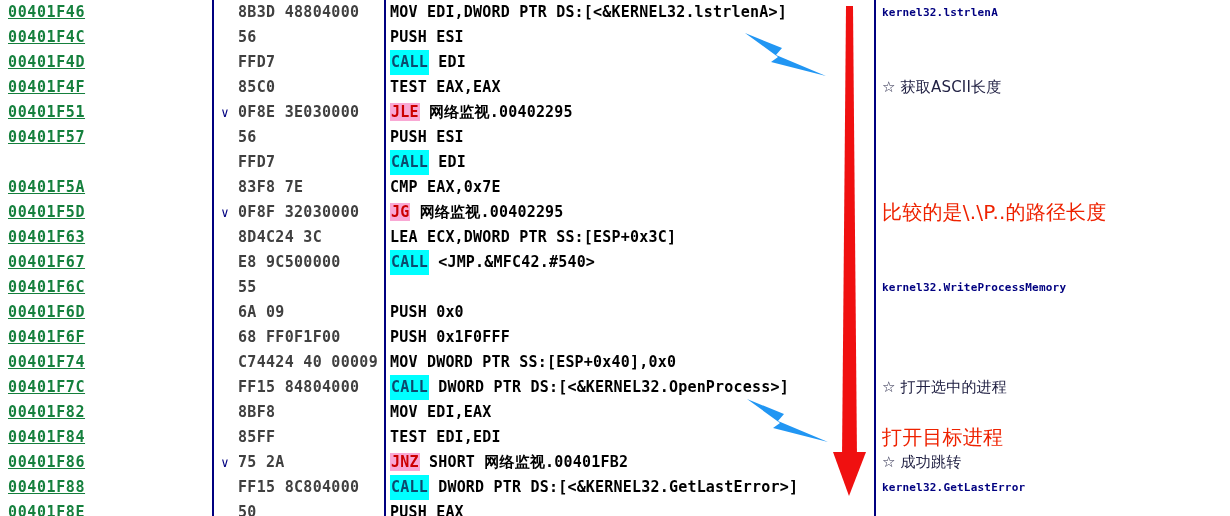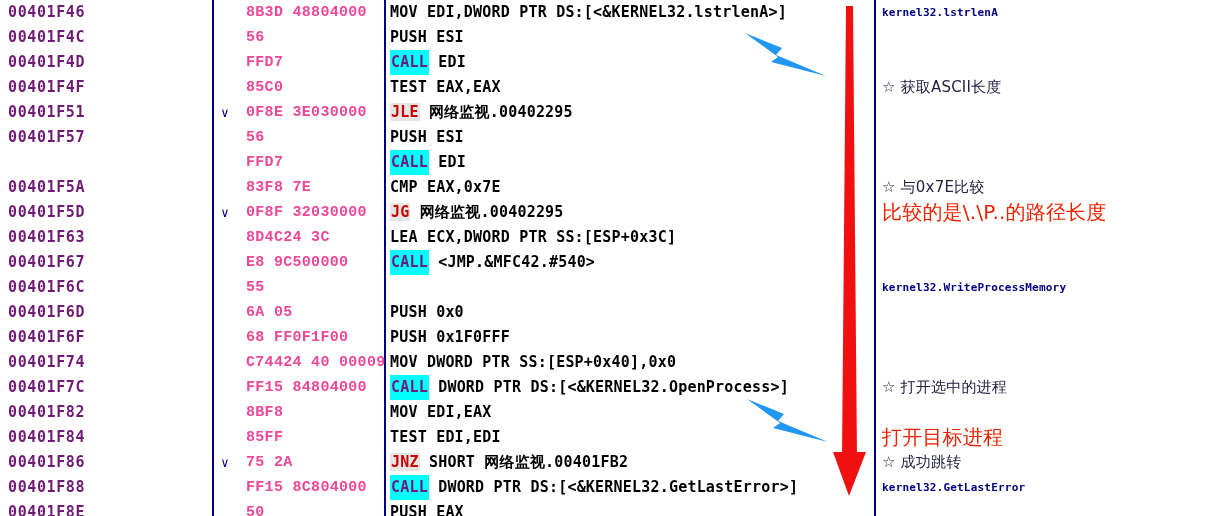--- a/index.html
+++ b/index.html
@@ -53,59 +53,59 @@
     line-height: 25px;
     overflow: hidden;
     white-space: nowrap;
     font-size: 15px;
     font-weight: bold;
   }
 
   .c-addr {
     left: 8px;
     width: 196px;
-    color: #701a75;
+    color: #15803d;
     letter-spacing: 0.6px;
+    text-decoration: underline;
   }
   .c-gutter {
     left: 214px;
     width: 22px;
     text-align: center;
     color: #000080;
     font-size: 13px;
     font-weight: normal;
   }
   .c-hex {
-    left: 246px;
+    left: 238px;
     width: 144px;
-    color: #ec4899;
+    color: #404040;
     letter-spacing: 0.3px;
-    font-family: Liberation Mono, monospace;
   }
   .c-asm {
     left: 390px;
     width: 482px;
     color: #000000;
     letter-spacing: 0.2px;
   }
   .c-cmt {
     left: 882px;
     width: 344px;
     color: #000080;
     letter-spacing: 0.2px;
   }
 
   
   .mn-call {
     background: #00ffff;
-    color: #701a75;
+    color: #0c4a6e;
     padding: 12px 1px;
   }
   .mn-jump {
-    background: #e5e5e5;
+    background: #f9a8d4;
     color: #cc0000;
     padding: 0 1px;
   }
   .asm-rest { color: #000000; }
 
   
   .cmt-api {
     color: #000080;
     font-weight: bold;
     font-size: 11px;
@@ -188,21 +188,20 @@
         <div class="cell c-gutter"></div>
         <div class="cell c-hex">FFD7</div>
         <div class="cell c-asm"><span class="mn-call">CALL</span><span class="asm-rest"> EDI</span></div>
         <div class="cell c-cmt cmt-api"></div>
       </div>
       <div class="row">
         <div class="cell c-addr">00401F5A</div>
         <div class="cell c-gutter"></div>
         <div class="cell c-hex">83F8 7E</div>
         <div class="cell c-asm"><span class="asm-rest">CMP EAX,0x7E</span></div>
-        <div class="cell c-cmt cmt-note">☆ 与0x7E比较</div>
       </div>
       <div class="row">
         <div class="cell c-addr">00401F5D</div>
         <div class="cell c-gutter">∨</div>
         <div class="cell c-hex">0F8F 32030000</div>
         <div class="cell c-asm"><span class="mn-jump">JG</span><span class="asm-rest"> 网络监视.00402295</span></div>
         <div class="cell c-cmt cmt-red">比较的是\.\P..的路径长度</div>
       </div>
       <div class="row">
         <div class="cell c-addr">00401F63</div>
@@ -220,21 +219,21 @@
       </div>
       <div class="row">
         <div class="cell c-addr">00401F6C</div>
         <div class="cell c-gutter"></div>
         <div class="cell c-hex">55</div>
         <div class="cell c-cmt cmt-api">kernel32.WriteProcessMemory</div>
       </div>
       <div class="row">
         <div class="cell c-addr">00401F6D</div>
         <div class="cell c-gutter"></div>
-        <div class="cell c-hex">6A 05</div>
+        <div class="cell c-hex">6A 09</div>
         <div class="cell c-asm"><span class="asm-rest">PUSH 0x0</span></div>
         <div class="cell c-cmt cmt-api"></div>
       </div>
       <div class="row">
         <div class="cell c-addr">00401F6F</div>
         <div class="cell c-gutter"></div>
         <div class="cell c-hex">68 FF0F1F00</div>
         <div class="cell c-asm"><span class="asm-rest">PUSH 0x1F0FFF</span></div>
         <div class="cell c-cmt cmt-api"></div>
       </div>

